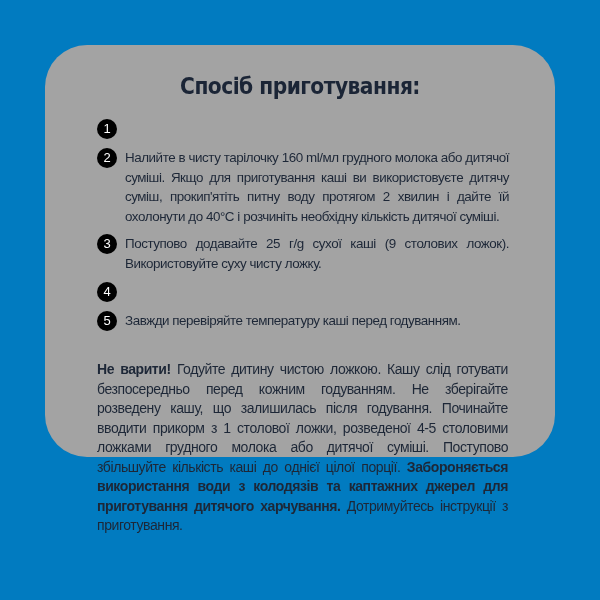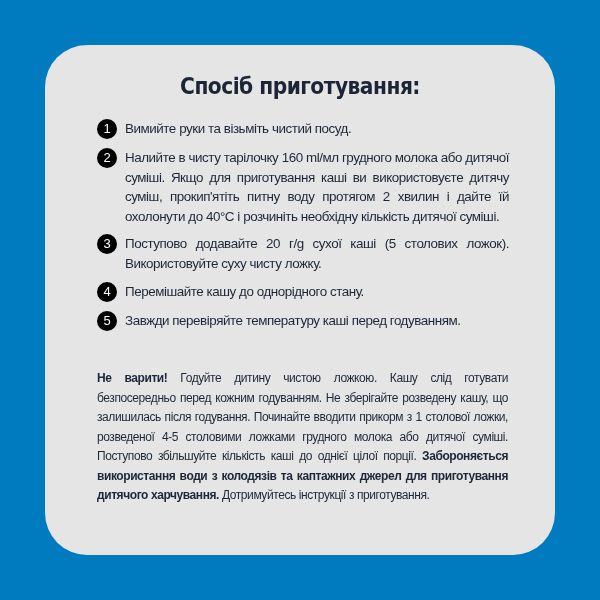--- a/index.html
+++ b/index.html
@@ -12,22 +12,22 @@
       background: #017bc0;
       position: relative;
       overflow: hidden;
       font-family: "Liberation Sans", sans-serif;
     }
     .card {
       position: absolute;
       left: 45px;
       top: 45px;
       width: 510px;
-      height: 510px;
-      background: #e5e5e5;
+      height: 412px;
+      background: #a3a3a3;
       border-radius: 42px;
       box-sizing: border-box;
       color: #1a2535;
     }
     .title {
       position: absolute;
       left: 0;
       width: 510px;
       top: 28px;
       text-align: center;
@@ -67,23 +67,23 @@
       font-size: 13.4px;
       line-height: 19.5px;
       letter-spacing: -0.45px;
       text-align: justify;
       color: #1d2737;
       width: 384px;
     }
     .notes {
       position: absolute;
       left: 52px;
-      top: 324px;
+      top: 315px;
       width: 411px;
-      font-size: 12px;
+      font-size: 14px;
       line-height: 19.5px;
       letter-spacing: -0.42px;
       color: #1d2737;
     }
     .notes p {
       margin: 0 0 6px 0;
       text-align: justify;
     }
     .notes b {
       font-weight: bold;
@@ -91,33 +91,31 @@
   </style>
 </head>
 <body>
 
 <div class="card">
   <div class="title">Спосіб приготування:</div>
 
   <div class="steps">
     <div class="step">
       <span class="badge">1</span>
-      <span class="step-text">Вимийте руки та візьміть чистий посуд.</span>
     </div>
     <div class="step" style="margin-bottom:8px;">
       <span class="badge">2</span>
       <span class="step-text">Налийте в чисту тарілочку 160 ml/мл грудного молока або дитячої суміші. Якщо для приготування каші ви використовуєте дитячу суміш, прокип'ятіть питну воду протягом 2 хвилин і дайте їй охолонути до 40°С і розчиніть необхідну кількість дитячої суміші.</span>
     </div>
     <div class="step" style="margin-bottom:9px;">
       <span class="badge">3</span>
-      <span class="step-text">Поступово додавайте 20 г/g сухої каші (5 столових ложок). Використовуйте суху чисту ложку.</span>
+      <span class="step-text">Поступово додавайте 25 г/g сухої каші (9 столових ложок). Використовуйте суху чисту ложку.</span>
     </div>
     <div class="step">
       <span class="badge">4</span>
-      <span class="step-text">Перемішайте кашу до однорідного стану.</span>
     </div>
     <div class="step">
       <span class="badge">5</span>
       <span class="step-text">Завжди перевіряйте температуру каші перед годуванням.</span>
     </div>
   </div>
 
   <div class="notes">
     <p><b>Не варити!</b><span> Годуйте дитину чистою ложкою. Кашу слід готувати безпосередньо перед кожним годуванням. Не зберігайте розведену кашу, що залишилась після годування. Починайте вводити прикорм з 1 столової ложки, розведеної 4-5 столовими ложками грудного молока або дитячої суміші. Поступово збільшуйте кількість каші до однієї цілої порції. </span><b>Забороняється використання води з колодязів та каптажних джерел для приготування дитячого харчування.</b><span> Дотримуйтесь інструкції з приготування.</span></p>
   </div>

